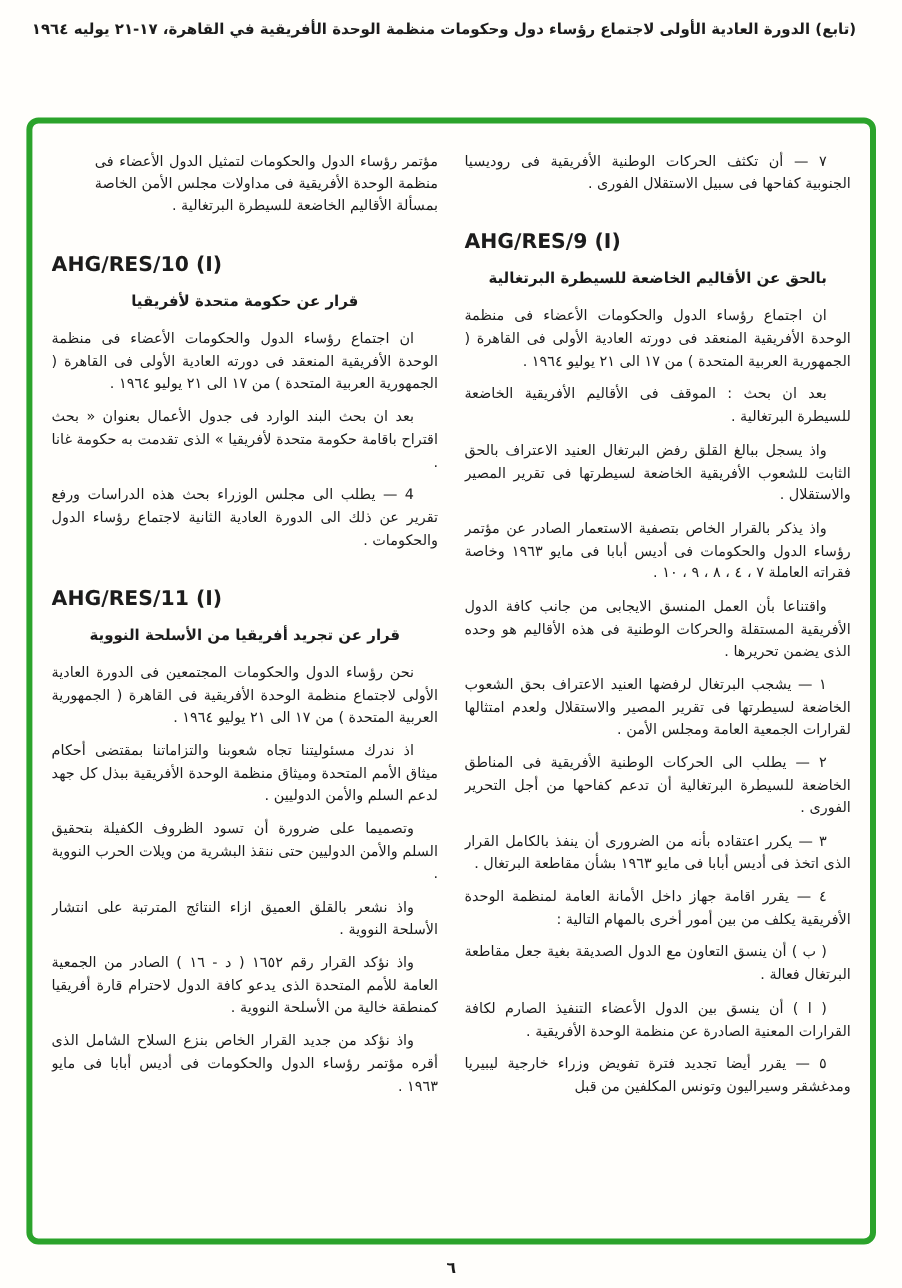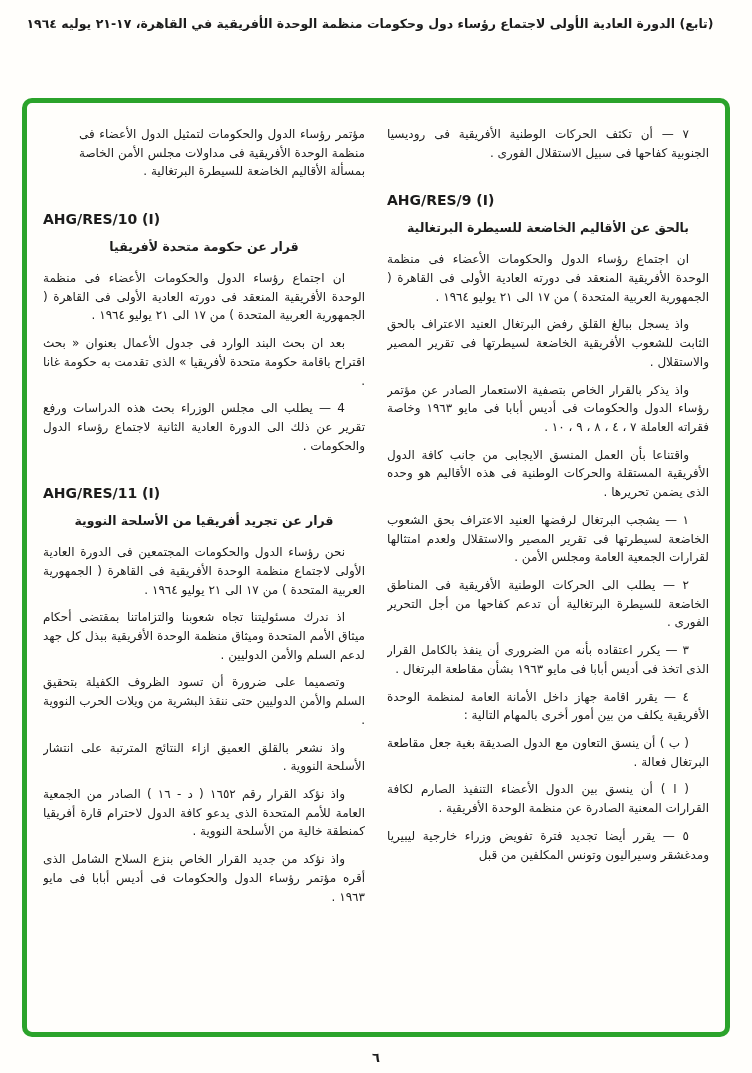--- a/index.html
+++ b/index.html
@@ -42,21 +42,21 @@
     text-align: justify;
     text-indent: 20px;       
     margin-bottom: 9px;
   }
   .para.no-indent { text-indent: 0; margin-left: 36px; }
 
   .code {
     direction: ltr;
     text-align: left;
     font-weight: bold;
-    font-size: 14px;
+    font-size: 17px;
     margin: 30px 0 11px 0;
   }
   .res-title {
     font-size: 12.5px;
     font-weight: bold;
     text-align: center;
     margin: 2px 0 12px 0;
     line-height: 1.5;
   }
 
@@ -77,20 +77,21 @@
     <div class="line1">(تابع)  الدورة العادية الأولى لاجتماع رؤساء دول وحكومات منظمة الوحدة الأفريقية في القاهرة، ١٧-٢١ يوليه ١٩٦٤</div>
   </div>
 
   <div class="frame">
 
     <div class="col">
       <p class="para">٧ — أن تكثف الحركات الوطنية الأفريقية فى روديسيا الجنوبية كفاحها فى سبيل الاستقلال الفورى .</p>
       <p class="code">AHG/RES/9 (I)</p>
       <h3 class="res-title">بالحق عن الأقاليم الخاضعة للسيطرة البرتغالية</h3>
       <p class="para">ان اجتماع رؤساء الدول والحكومات الأعضاء فى منظمة الوحدة الأفريقية المنعقد فى دورته العادية الأولى فى القاهرة ( الجمهورية العربية المتحدة ) من ١٧ الى ٢١ يوليو ١٩٦٤ .</p>
+      <p class="para">بعد ان بحث : الموقف فى الأقاليم الأفريقية الخاضعة للسيطرة البرتغالية .</p>
       <p class="para">واذ يسجل ببالغ القلق رفض البرتغال العنيد الاعتراف بالحق الثابت للشعوب الأفريقية الخاضعة لسيطرتها فى تقرير المصير والاستقلال .</p>
       <p class="para">واذ يذكر بالقرار الخاص بتصفية الاستعمار الصادر عن مؤتمر رؤساء الدول والحكومات فى أديس أبابا فى مايو ١٩٦٣ وخاصة فقراته العاملة ٧ ، ٤ ، ٨ ، ٩ ، ١٠ .</p>
       <p class="para">واقتناعا بأن العمل المنسق الايجابى من جانب كافة الدول الأفريقية المستقلة والحركات الوطنية فى هذه الأقاليم هو وحده الذى يضمن تحريرها .</p>
       <p class="para">١ — يشجب البرتغال لرفضها العنيد الاعتراف بحق الشعوب الخاضعة لسيطرتها فى تقرير المصير والاستقلال ولعدم امتثالها لقرارات الجمعية العامة ومجلس الأمن .</p>
       <p class="para">٢ — يطلب الى الحركات الوطنية الأفريقية فى المناطق الخاضعة للسيطرة البرتغالية أن تدعم كفاحها من أجل التحرير الفورى .</p>
       <p class="para">٣ — يكرر اعتقاده بأنه من الضرورى أن ينفذ بالكامل القرار الذى اتخذ فى أديس أبابا فى مايو ١٩٦٣ بشأن مقاطعة البرتغال .</p>
       <p class="para">٤ — يقرر اقامة جهاز داخل الأمانة العامة لمنظمة الوحدة الأفريقية يكلف من بين أمور أخرى بالمهام التالية :</p>
       <p class="para">( ب ) أن ينسق التعاون مع الدول الصديقة بغية جعل مقاطعة البرتغال فعالة .</p>
       <p class="para">( ا ) أن ينسق بين الدول الأعضاء التنفيذ الصارم لكافة القرارات المعنية الصادرة عن منظمة الوحدة الأفريقية .</p>
       <p class="para">٥ — يقرر أيضا تجديد فترة تفويض وزراء خارجية ليبيريا ومدغشقر وسيراليون وتونس المكلفين من قبل</p>

